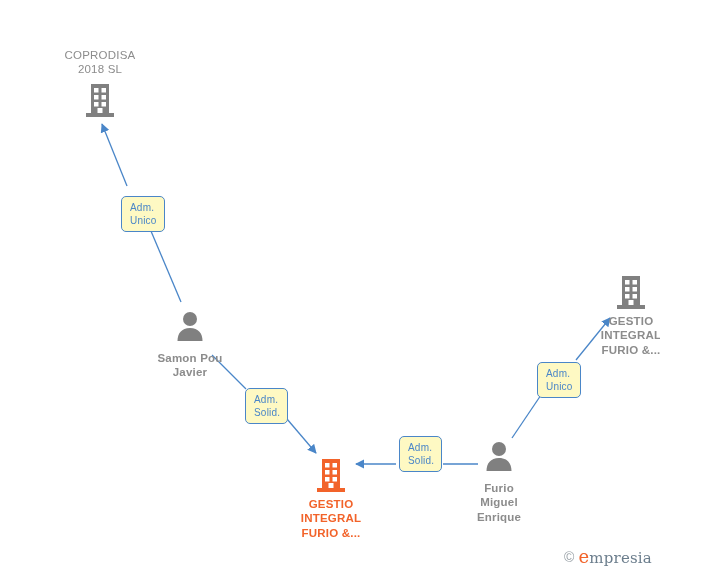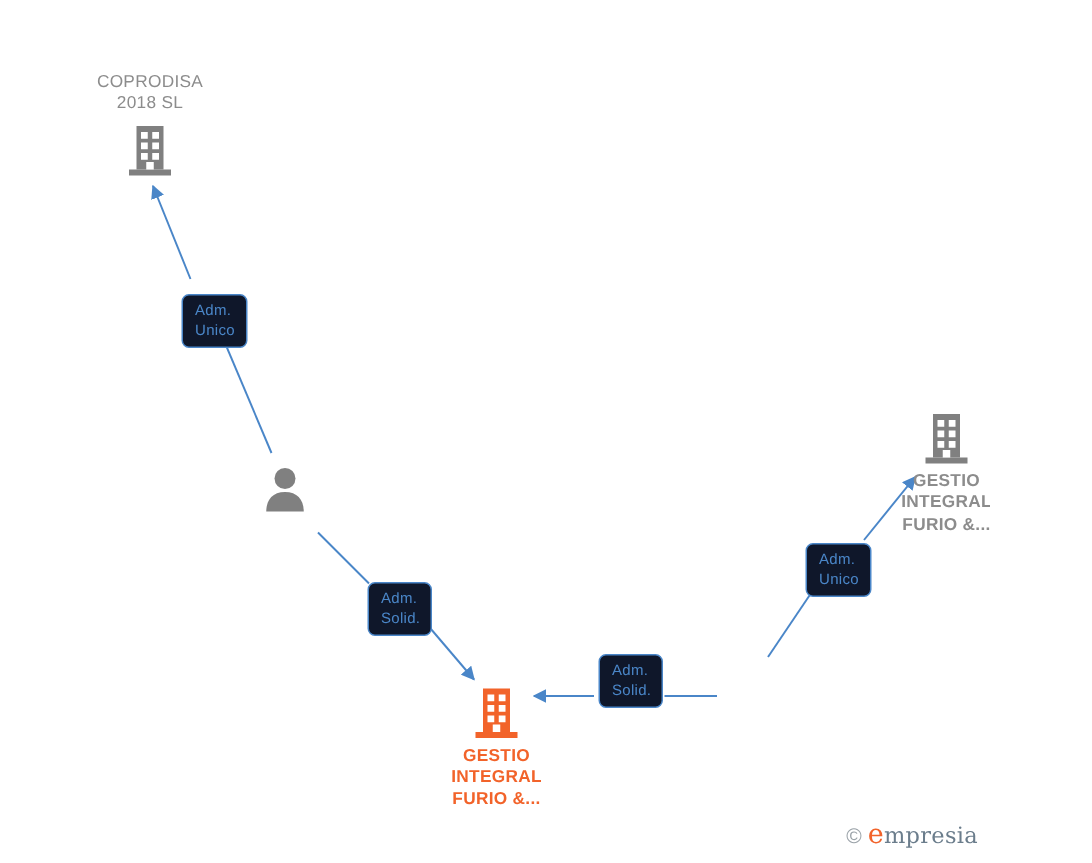--- a/index.html
+++ b/index.html
@@ -66,21 +66,21 @@
   }
   .node.label-below .node-label {
     margin-top: 3px;
     font-weight: bold;
   }
   .edge-label {
     position: absolute;
     box-sizing: border-box;
     border: 1.3px solid #4a86c8;
     border-radius: 5px;
-    background: #0f172a;
+    background: #fef9c3;
     color: #4a86c8;
     font-size: 10px;
     line-height: 13px;
     padding: 4px 7px 4px 8px;
     text-align: left;
     white-space: pre-line;
     letter-spacing: 0.2px;
   }
   #watermark {
     position: absolute;
@@ -149,20 +149,22 @@
     </span>
   </div>
 
   <div class="node person label-below" style="left:190px; top:310px;">
     <span class="icon-wrap">
       <svg width="34" height="34" viewBox="0 0 34 34">
         <circle cx="17" cy="9" r="7" fill="#808080"></circle>
         <path d="M 17 18 C 8.5 18 4.5 23.5 4.5 31 L 29.5 31 C 29.5 23.5 25.5 18 17 18 Z" fill="#808080"></path>
       </svg>
     </span>
+    <span class="node-label">Samon Pou
+Javier</span>
   </div>
 
   <div class="node company-highlight label-below" style="left:331px; top:456px;">
     <span class="icon-wrap">
       <svg width="34" height="38" viewBox="0 0 34 38">
         <rect x="8" y="3" width="18" height="29" fill="#f2632a"></rect>
         <rect x="3" y="32" width="28" height="4" fill="#f2632a"></rect>
         <rect x="11" y="7" width="4.5" height="4.5" fill="#ffffff"></rect>
         <rect x="18.5" y="7" width="4.5" height="4.5" fill="#ffffff"></rect>
         <rect x="11" y="14" width="4.5" height="4.5" fill="#ffffff"></rect>
@@ -170,20 +172,31 @@
         <rect x="11" y="21" width="4.5" height="4.5" fill="#ffffff"></rect>
         <rect x="18.5" y="21" width="4.5" height="4.5" fill="#ffffff"></rect>
         <rect x="14.5" y="27" width="5" height="5" fill="#ffffff"></rect>
       </svg>
     </span>
     <span class="node-label">GESTIO
 INTEGRAL
 FURIO &amp;...</span>
   </div>
 
+  <div class="node person label-below" style="left:499px; top:440px;">
+    <span class="icon-wrap">
+      <svg width="34" height="34" viewBox="0 0 34 34">
+        <circle cx="17" cy="9" r="7" fill="#808080"></circle>
+        <path d="M 17 18 C 8.5 18 4.5 23.5 4.5 31 L 29.5 31 C 29.5 23.5 25.5 18 17 18 Z" fill="#808080"></path>
+      </svg>
+    </span>
+    <span class="node-label">Furio
+Miguel
+Enrique</span>
+  </div>
 
   <div class="node company label-below" style="left:631px; top:273px;">
     <span class="icon-wrap">
       <svg width="34" height="38" viewBox="0 0 34 38">
         <rect x="8" y="3" width="18" height="29" fill="#808080"></rect>
         <rect x="3" y="32" width="28" height="4" fill="#808080"></rect>
         <rect x="11" y="7" width="4.5" height="4.5" fill="#ffffff"></rect>
         <rect x="18.5" y="7" width="4.5" height="4.5" fill="#ffffff"></rect>
         <rect x="11" y="14" width="4.5" height="4.5" fill="#ffffff"></rect>
         <rect x="18.5" y="14" width="4.5" height="4.5" fill="#ffffff"></rect>

